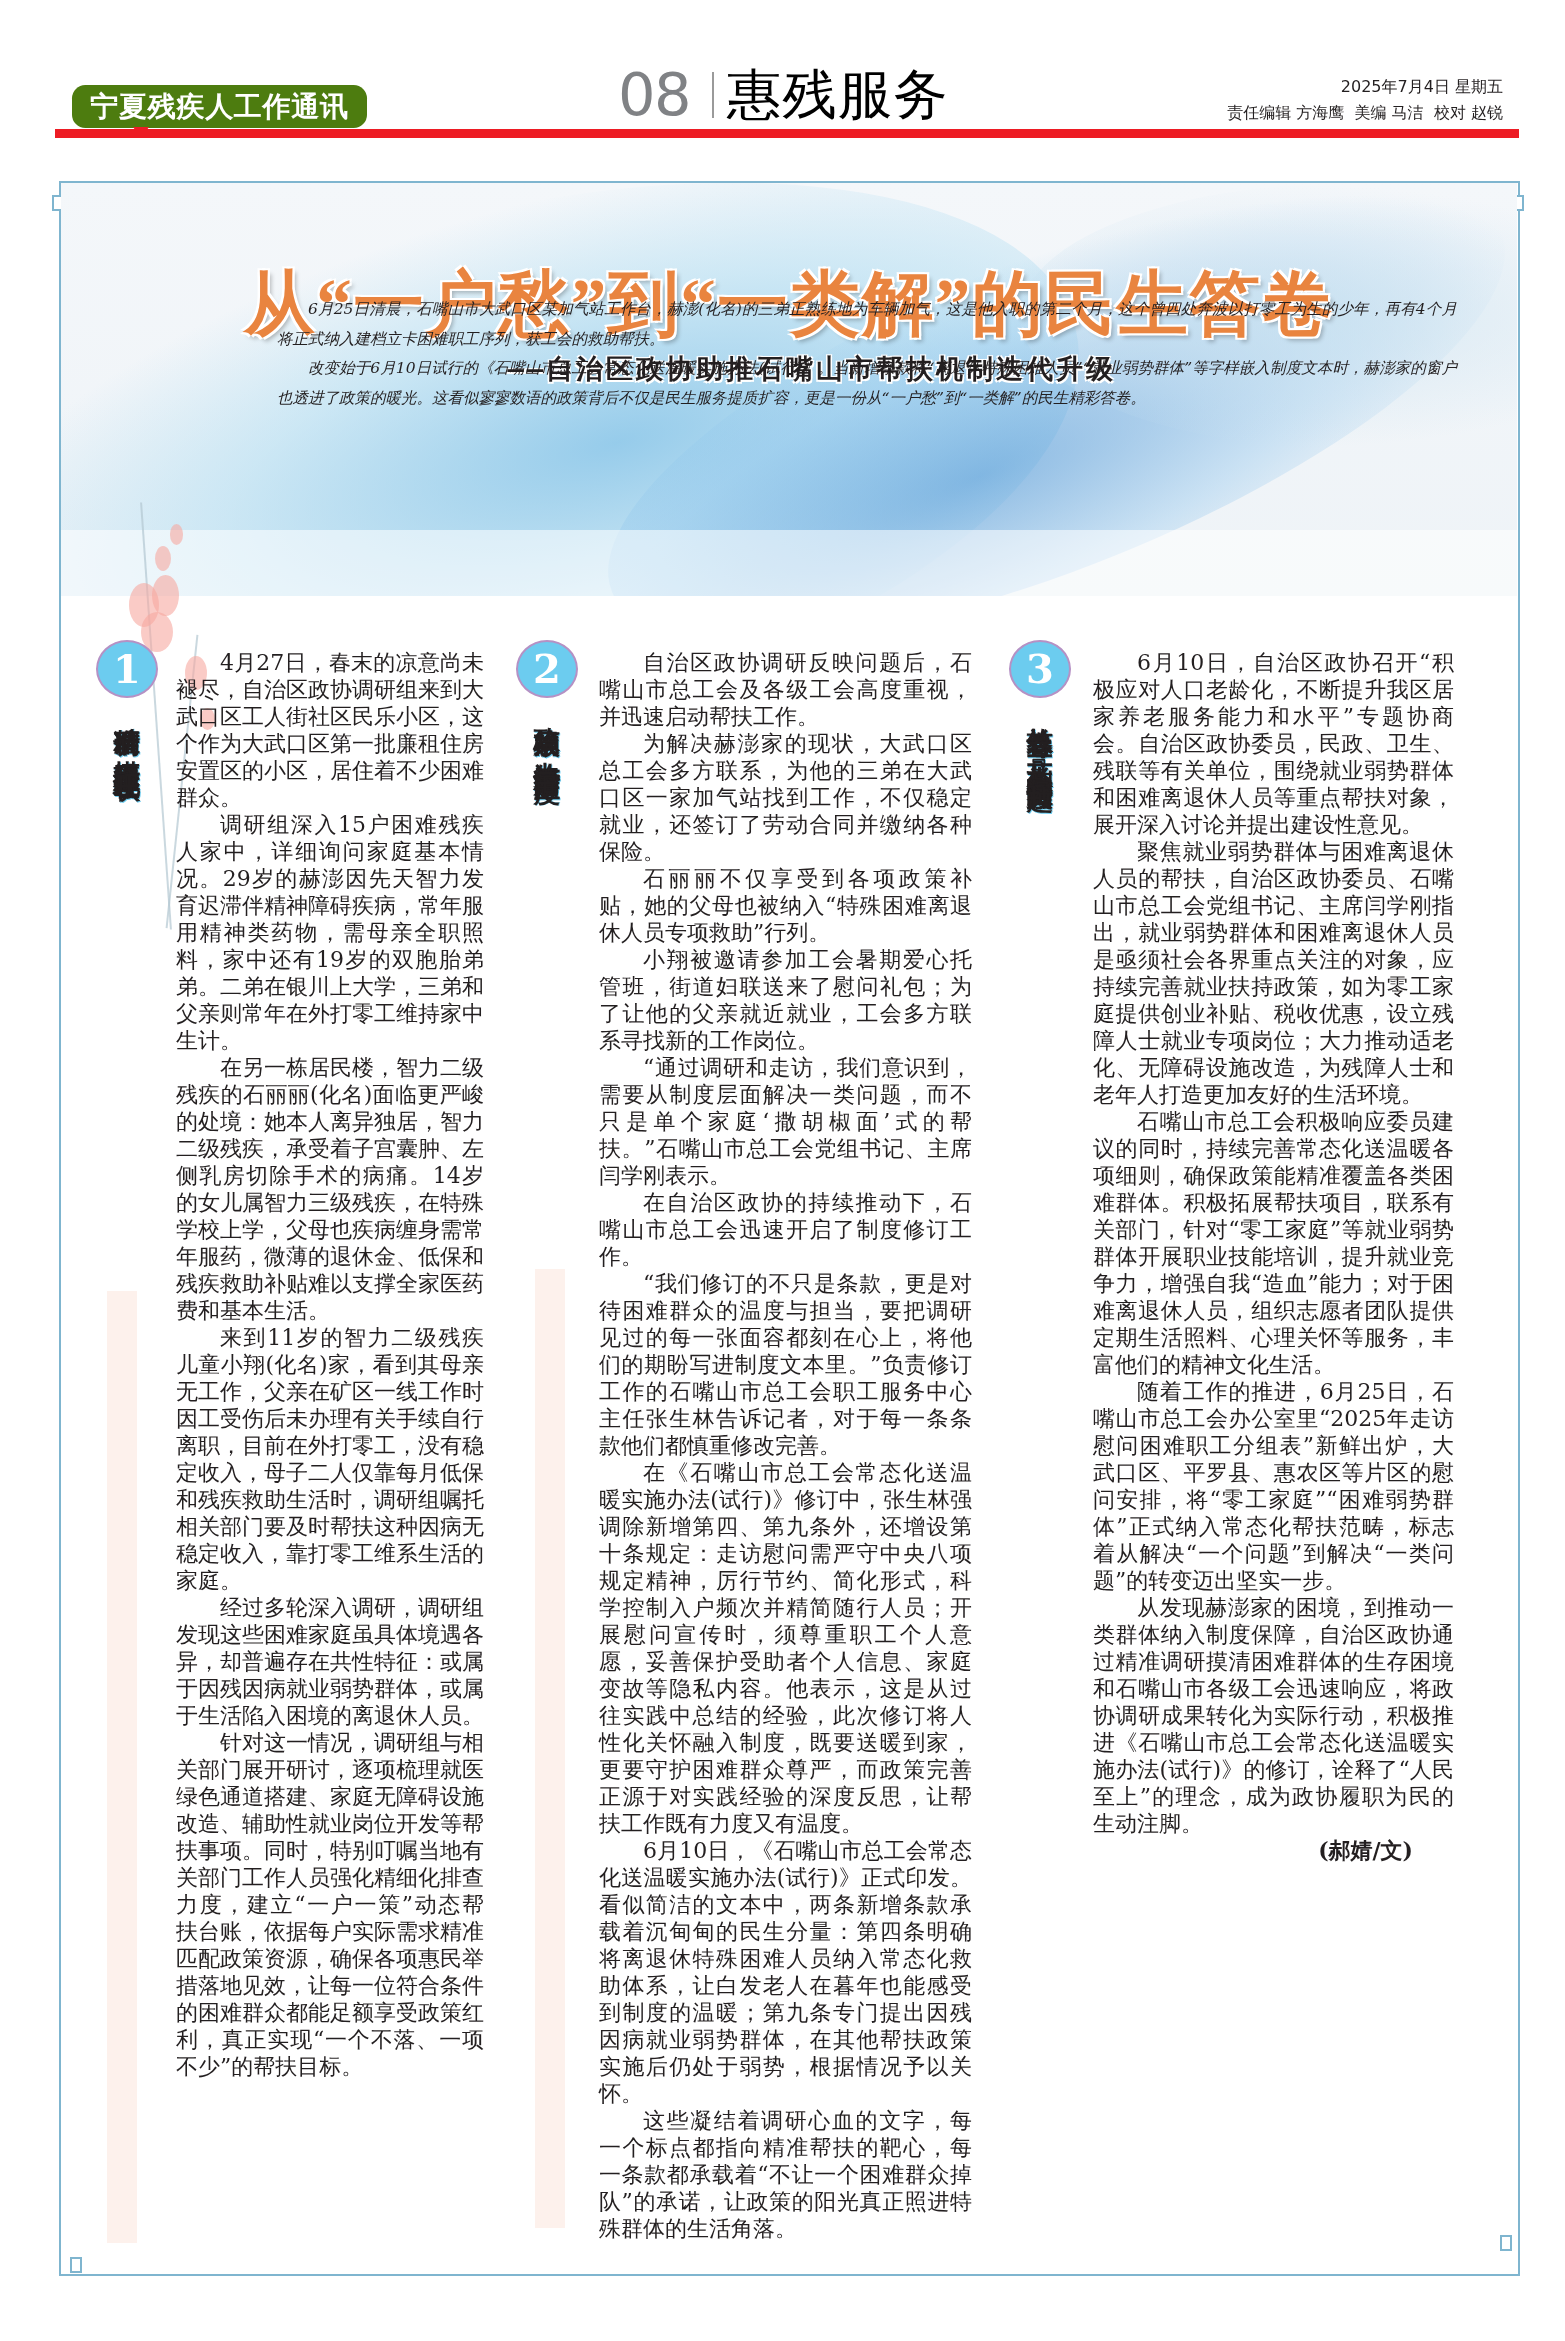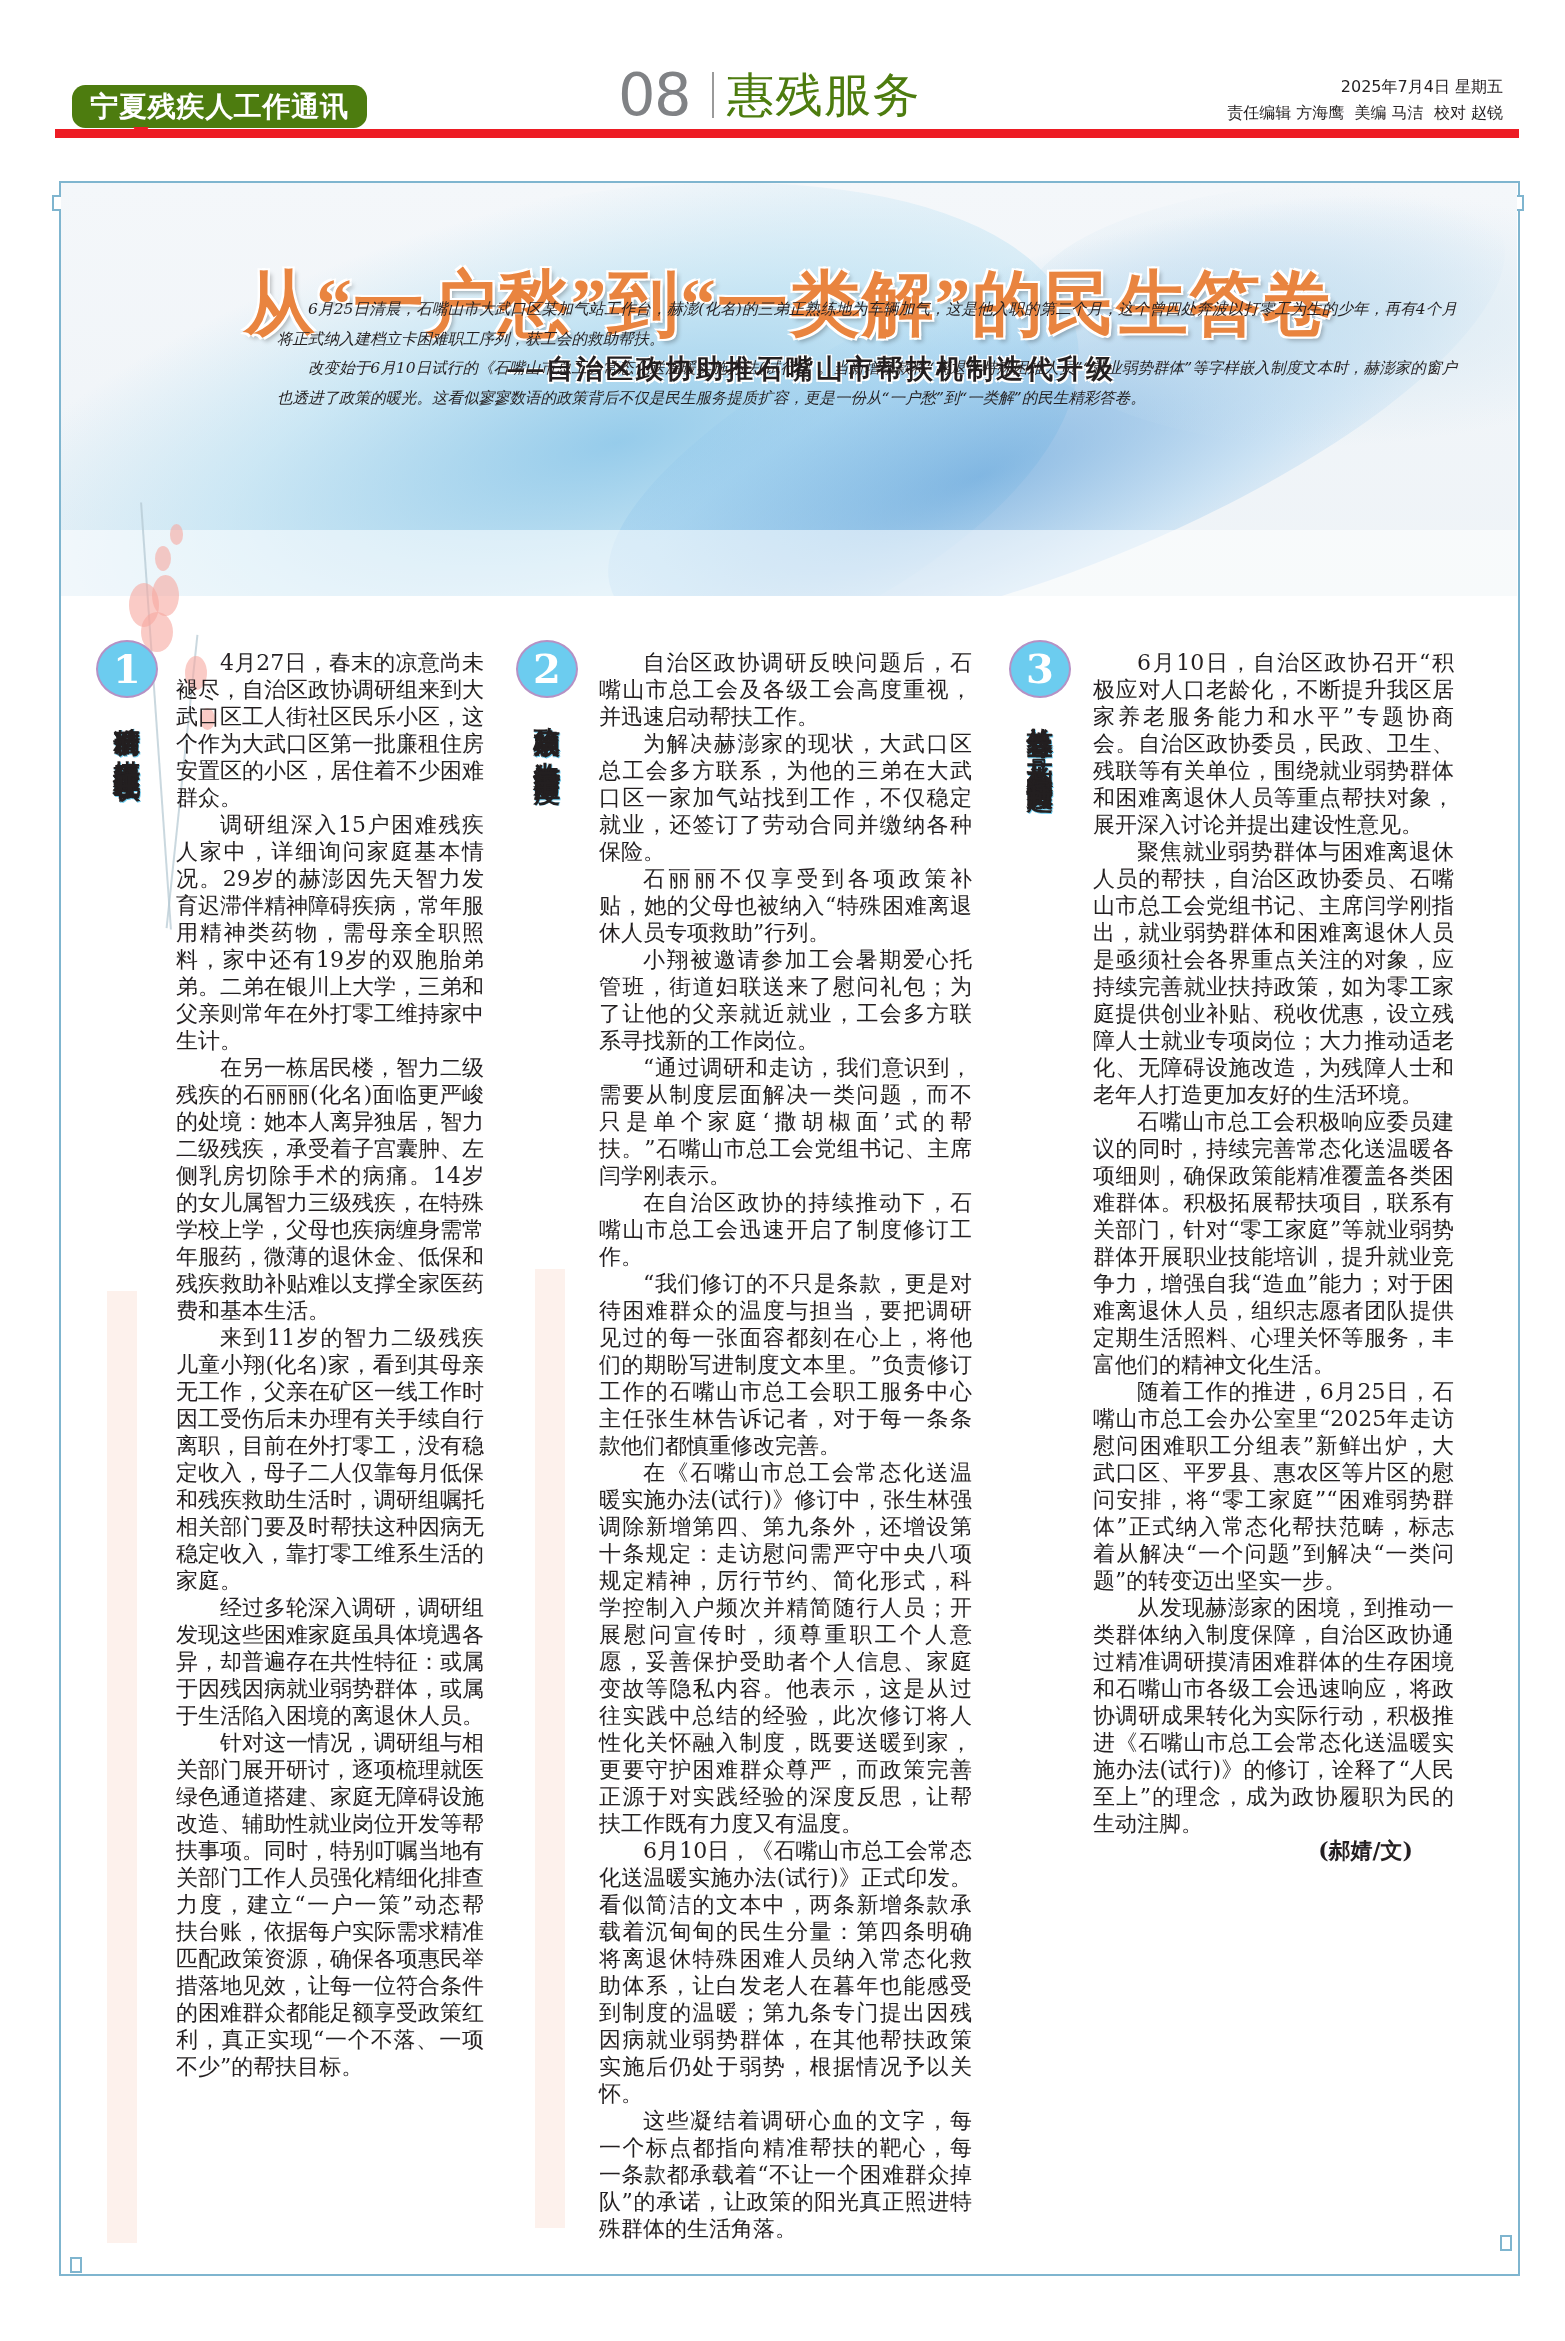--- a/index.html
+++ b/index.html
@@ -14,21 +14,21 @@
     font-family: "DejaVu Sans", "Liberation Sans", sans-serif; font-size: 28px; font-weight: bold;
     display: flex; align-items: center; justify-content: center; letter-spacing: 0.7px; }
   .brand-tail { position: absolute; left: 133px; top: 127px; width: 0; height: 0;
     border-left: 8.9px solid transparent; border-right: 8.9px solid transparent; border-top: 11.8px solid #ed1c24; }
   .brand-tail-inner { position: absolute; left: 136px; top: 129px; width: 0; height: 0;
     border-left: 5.9px solid transparent; border-right: 5.9px solid transparent; border-top: 7.4px solid #ffffff; }
   .page-num { position: absolute; left: 618px; top: 65px; font-family: "DejaVu Sans", sans-serif;
     font-size: 59px; color: #808285; line-height: 59px; letter-spacing: -1.5px; }
   .page-sep { position: absolute; left: 712px; top: 72px; width: 1.5px; height: 46px; background: #9a9a9a; }
   .section-name { position: absolute; left: 727px; top: 65px; font-family: "DejaVu Sans", sans-serif;
-    font-size: 47px; color: #4d7c0f; line-height: 59px; font-weight: normal; letter-spacing: 1.5px; }
+    font-size: 54px; color: #000000; line-height: 59px; font-weight: normal; letter-spacing: 1.5px; }
   .date-line { position: absolute; right: 63px; top: 77px; font-family: "DejaVu Sans", sans-serif;
     font-size: 16px; color: #231f20; }
   .credits { position: absolute; right: 63px; top: 103px; font-family: "DejaVu Sans", sans-serif;
     font-size: 16px; color: #231f20; display: flex; gap: 10.3px; }
 
   
   .frame { position: absolute; left: 59px; top: 181px; width: 1461px; height: 2095px;
     border: 2.2px solid #7fb5cf; }
   .corner { position: absolute; width: 11.8px; height: 16px; border: 2.2px solid #7fb5cf; background: #fff; }
 

